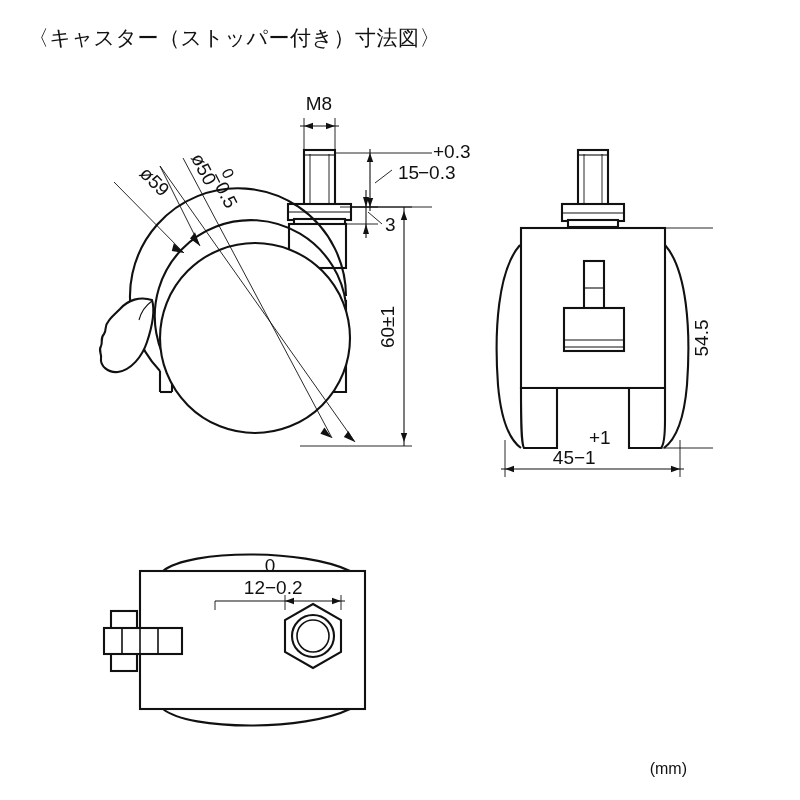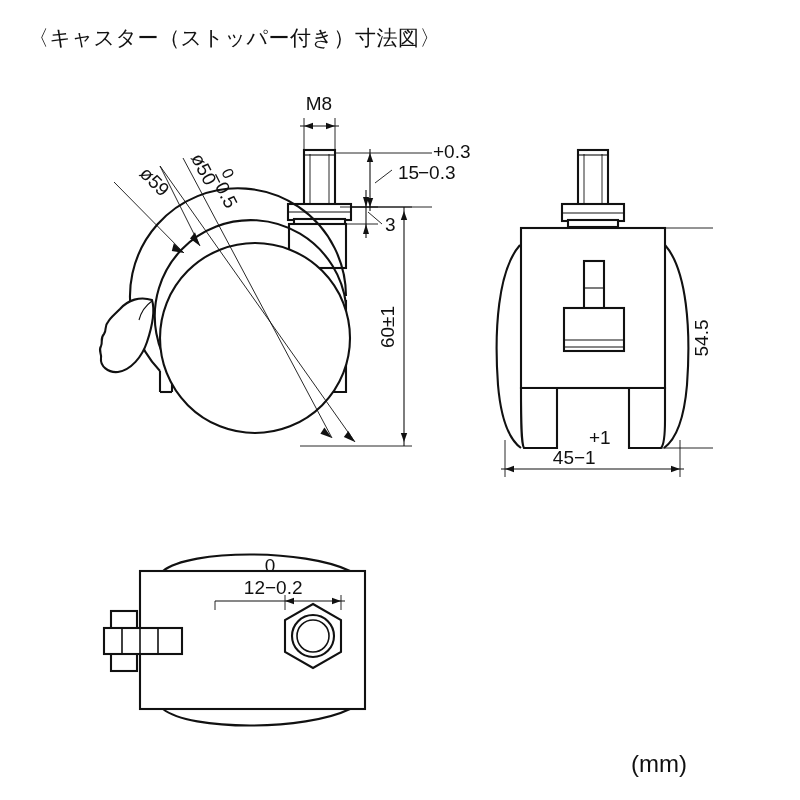--- a/index.html
+++ b/index.html
@@ -24,21 +24,21 @@
     top: 24px;
     font-size: 21px;
     letter-spacing: 0.5px;
     color: #111;
     white-space: nowrap;
   }
   #unit {
     position: absolute;
     right: 26px;
     bottom: 22px;
-    font-size: 24px;
+    font-size: 16px;
     color: #111;
   }
   svg#drawing {
     position: absolute;
     left: 0;
     top: 0;
     width: 800px;
     height: 800px;
   }
   svg#drawing text {

